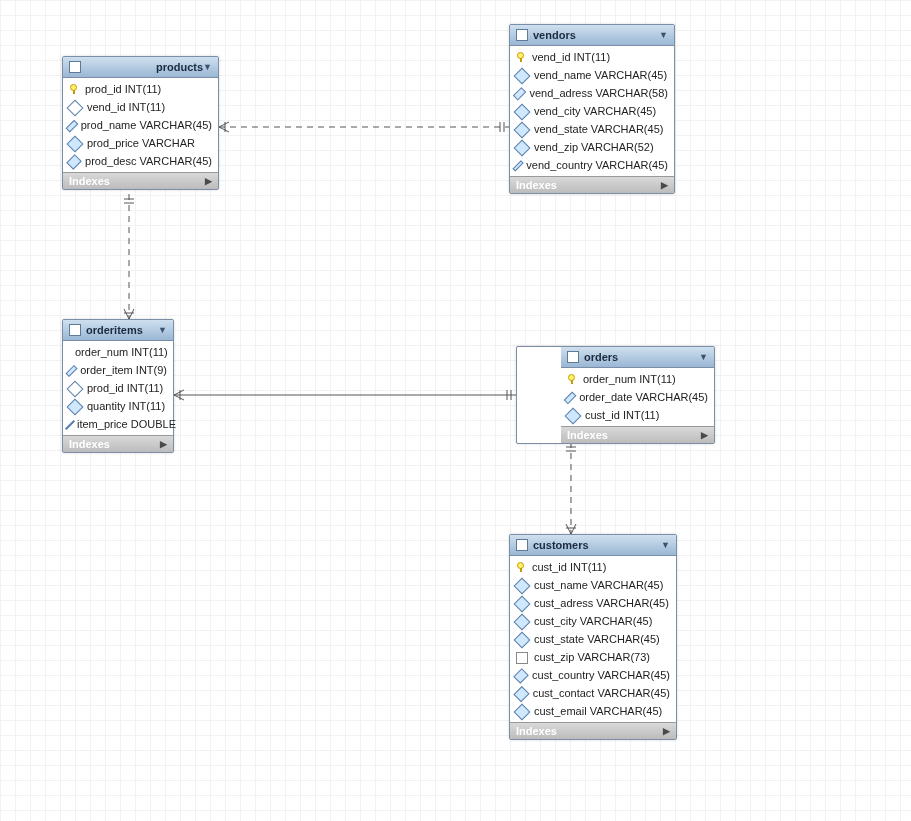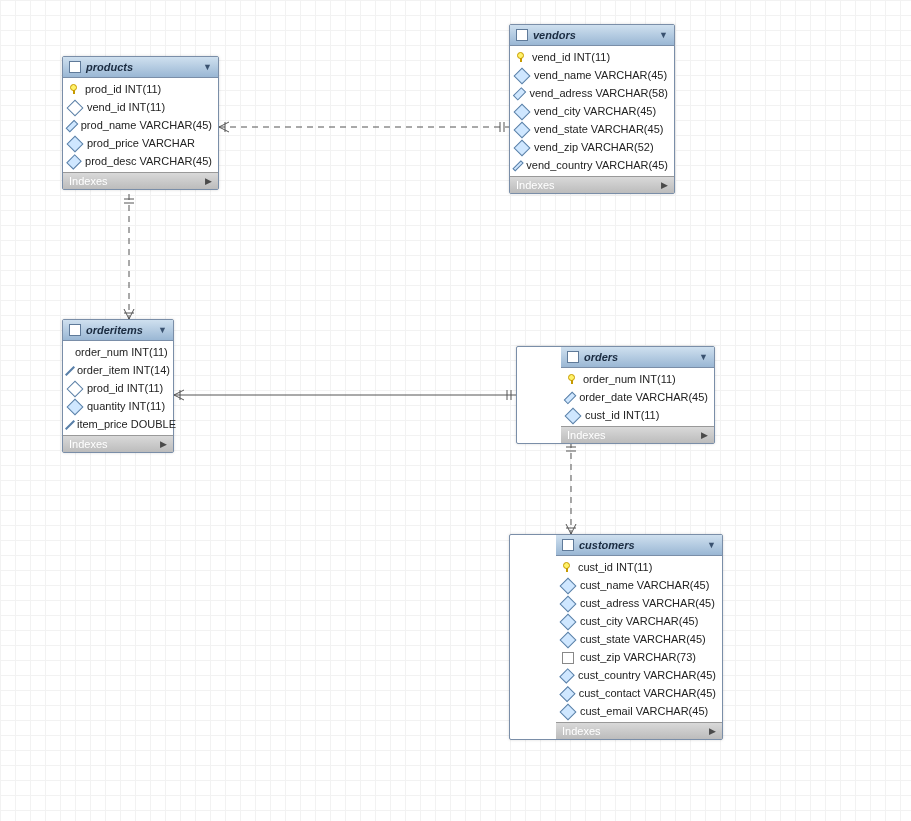--- a/index.html
+++ b/index.html
@@ -10,42 +10,42 @@
       linear-gradient(90deg,#f2f2f2 1px,transparent 1px),
       linear-gradient(#e8e8e8 1px,transparent 1px),
       linear-gradient(90deg,#e8e8e8 1px,transparent 1px);
     background-size:15px 15px,15px 15px,75px 75px,75px 75px;
   }
   svg.conn{position:absolute;left:0;top:0;width:911px;height:821px;pointer-events:none;}
   .table{position:absolute;background:#fff;border:1px solid #7a8ea8;border-radius:2px;box-shadow:0 0 3px rgba(0,0,0,.15);}
   .tbar{display:flex;align-items:center;height:20px;padding:0 6px;
     background:linear-gradient(#cfe0ef,#9ab7d4);border-bottom:1px solid #7a8ea8;color:#1a2b40;font-weight:bold;}
   .tbar .ticon{width:10px;height:10px;margin-right:5px;display:inline-block;border:1px solid #5f7a99;background:#fff;}
-  .tbar .tname{flex:1;font-style:italic;}
+  .tbar .tname{flex:1;}
   .tbar .tcoll{font-size:9px;color:#3a5270;}
   .cols{padding:2px 0;}
   .col{display:flex;align-items:center;height:18px;padding:0 6px;white-space:nowrap;}
   .col .cicon{width:10px;height:10px;margin-right:6px;display:inline-block;position:relative;}
   
   .ico-key::before{content:"";position:absolute;left:1px;top:0;width:5px;height:5px;border:1px solid #c69a00;border-radius:50%;background:#fff26a;}
   .ico-key::after{content:"";position:absolute;left:4px;top:6px;width:2px;height:4px;background:#c69a00;}
   .ico-dia{transform:rotate(45deg);border:1px solid #5a7fa6;background:#cfe7ff;width:7px;height:7px;margin-top:1px;}
   .ico-dia.hollow{background:#fff;}
   .ico-sq{border:1px solid #888;width:7px;height:7px;margin-top:1px;background:#fff;}
   .cname{color:#222;}
   .idx{height:16px;padding:0 6px;display:flex;align-items:center;justify-content:space-between;
-    background:linear-gradient(#d9d9d9,#bcbcbc);color:#fff;font-weight:normal;border-top:1px solid #999;}
+    background:linear-gradient(#d9d9d9,#bcbcbc);color:#fff;font-weight:bold;border-top:1px solid #999;}
   .idx .arrow{font-size:9px;color:#4a4a4a;}
 
   
-  #t-products  {left:62px;  top:56px;  width:155px;}
+  #t-products  {left:62px;  top:56px;  width:155px;text-align:right;}
   #t-vendors   {left:509px; top:24px;  width:164px;}
   #t-orderitems{left:62px;  top:319px; width:110px;}
   #t-orders    {left:516px; top:346px; width:153px;padding-left:44px;}
-  #t-customers {left:509px; top:534px; width:166px;padding-left:46px;}
+  #t-customers {left:509px; top:534px; width:166px;}
 </style>
 </head>
 <body>
 
 <div class="canvas">
   <svg class="conn">
       <line x1="219" y1="127" x2="509" y2="127" stroke="#555" stroke-width="1" stroke-dasharray="6,5"></line>
       <line x1="225" y1="122" x2="225" y2="132" stroke="#555" stroke-width="1"></line>
       <line x1="219" y1="127" x2="229" y2="122" stroke="#555" stroke-width="1"></line>
       <line x1="219" y1="127" x2="229" y2="132" stroke="#555" stroke-width="1"></line>
@@ -153,21 +153,21 @@
       <span class="tname">orderitems</span>
       <span class="tcoll">▼</span>
     </div>
     <div class="cols">
         <div class="col">
           <span class="cicon"></span>
           <span class="cname">order_num INT(11)</span>
         </div>
         <div class="col">
           <span class="cicon ico-dia"></span>
-          <span class="cname">order_item INT(14)</span>
+          <span class="cname">order_item INT(9)</span>
         </div>
         <div class="col">
           <span class="cicon ico-dia hollow"></span>
           <span class="cname">prod_id INT(11)</span>
         </div>
         <div class="col">
           <span class="cicon ico-dia"></span>
           <span class="cname">quantity INT(11)</span>
         </div>
         <div class="col">

